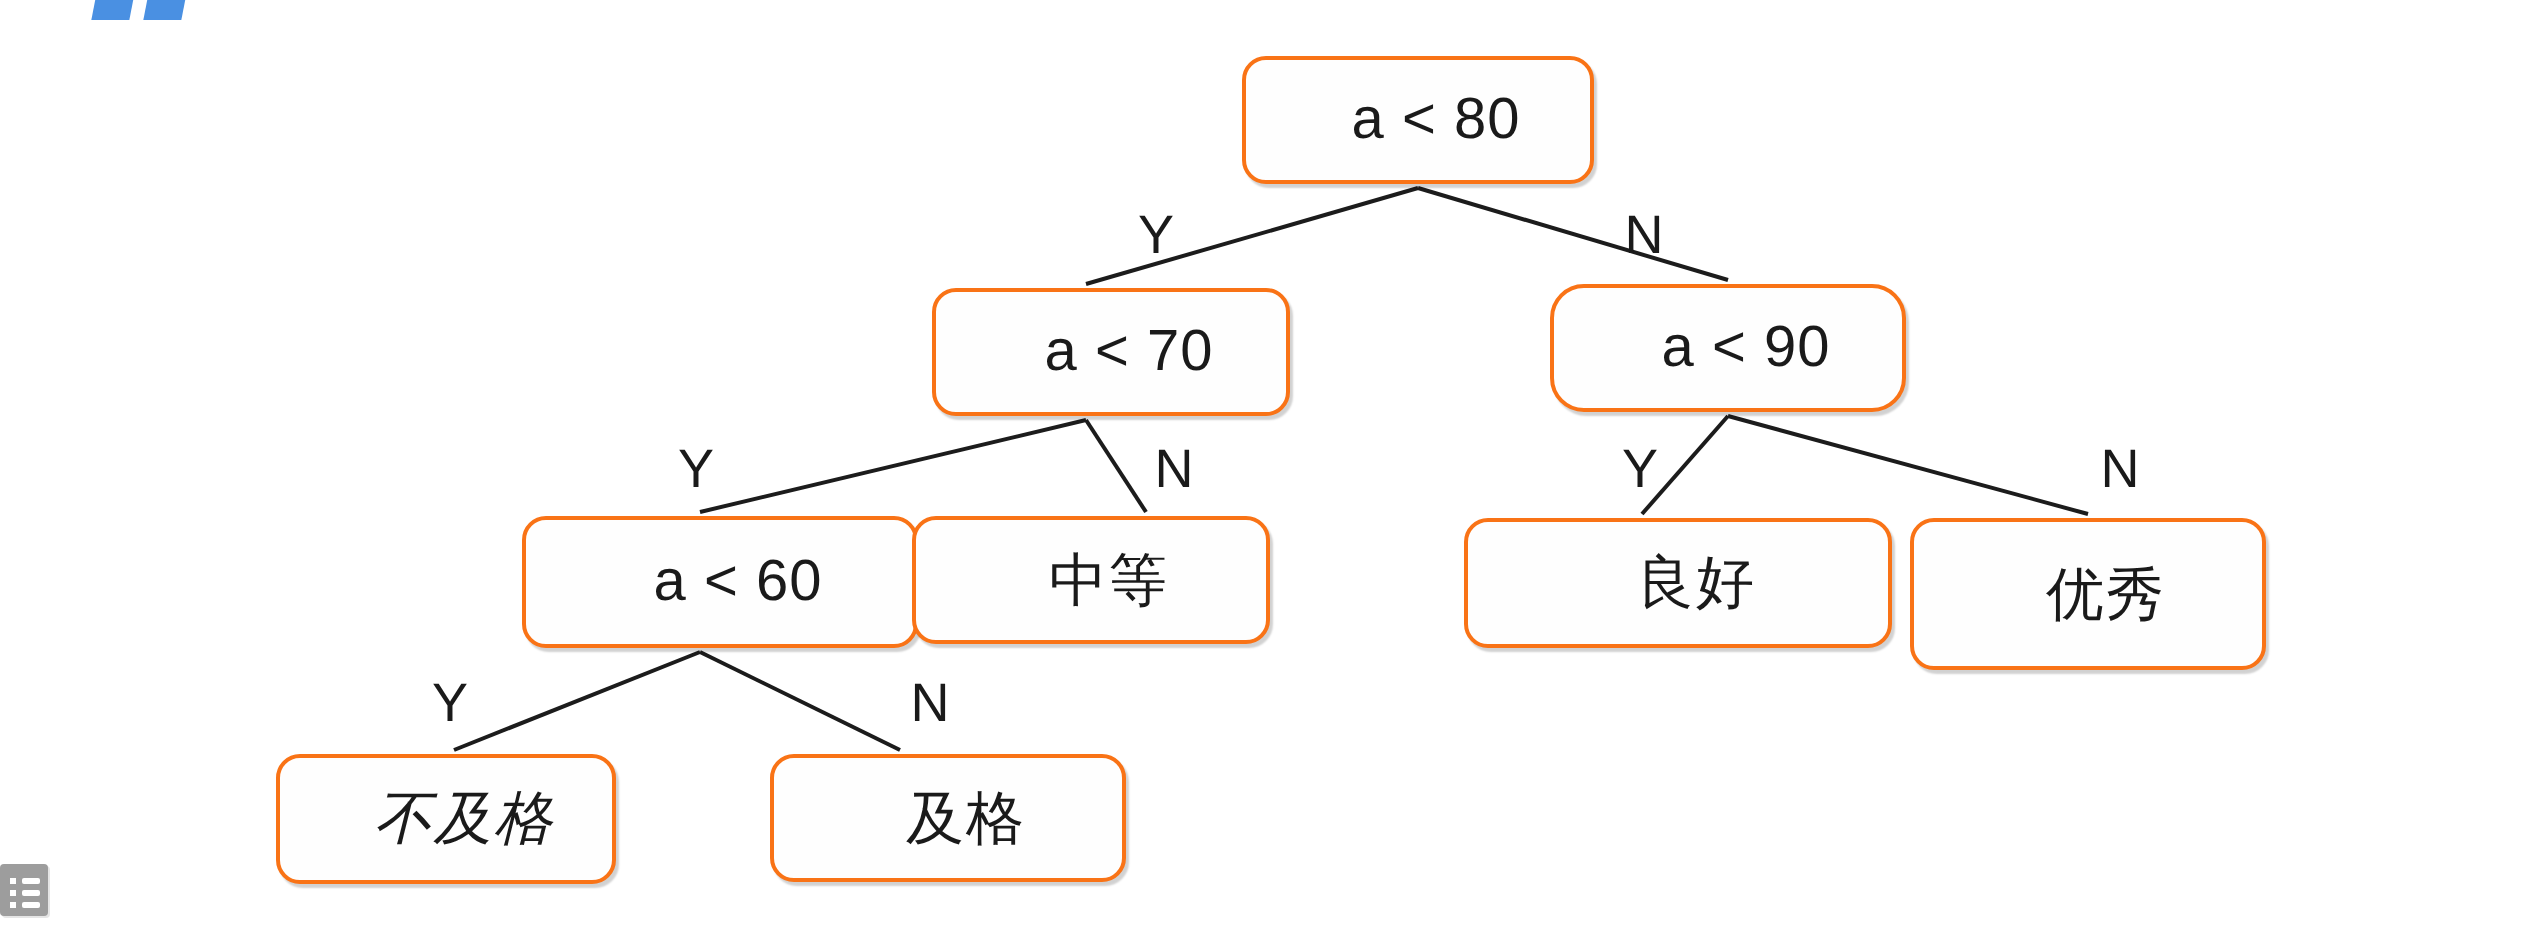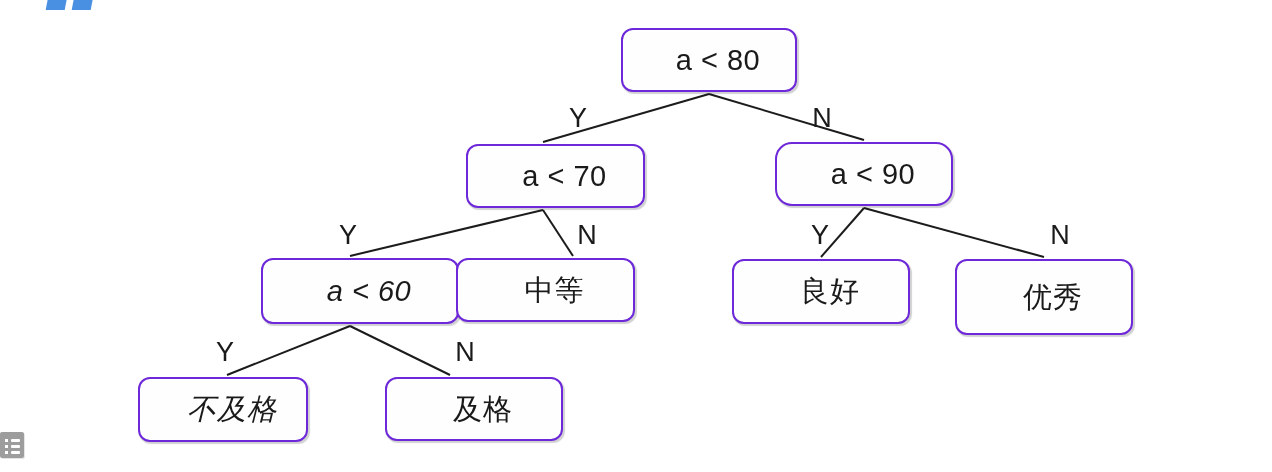--- a/index.html
+++ b/index.html
@@ -68,21 +68,21 @@
     height: 3px;
     background: #ffffff;
     border-radius: 1px;
   }
 
   
   .node {
     position: absolute;
     box-sizing: border-box;
     background: #fefefe;
-    border: 2px solid #6d28d9;
+    border: 2px solid #f97316;
     border-radius: 12px;
     display: flex;
     align-items: center;
     justify-content: center;
     color: #1a1a1a;
     font-size: 29px;
     line-height: 1;
     letter-spacing: 0.5px;
     box-shadow: 1.5px 2px 1px rgba(0,0,0,0.18);
     white-space: nowrap;
@@ -135,23 +135,23 @@
       <line x1="864" y1="208" x2="821" y2="257"></line>
       <line x1="864" y1="208" x2="1044" y2="257"></line>
       <line x1="350" y1="326" x2="227" y2="375"></line>
       <line x1="350" y1="326" x2="450" y2="375"></line>
     </svg>
 
   <div id="nodes">
       <div class="node" style="left: 621px; top: 28px; width: 176px; height: 64px;">a &lt; 80</div>
       <div class="node" style="left: 466px; top: 144px; width: 179px; height: 64px;">a &lt; 70</div>
       <div class="node" style="left: 775px; top: 142px; width: 178px; height: 64px; border-radius: 17px;">a &lt; 90</div>
-      <div class="node" style="left: 261px; top: 258px; width: 198px; height: 66px; font-style: italic;">a &lt; 60</div>
+      <div class="node" style="left: 261px; top: 258px; width: 198px; height: 66px;">a &lt; 60</div>
       <div class="node cjk" style="left: 456px; top: 258px; width: 179px; height: 64px;">中等</div>
-      <div class="node cjk" style="left: 732px; top: 259px; width: 178px; height: 65px;">良好</div>
+      <div class="node cjk" style="left: 732px; top: 259px; width: 214px; height: 65px;">良好</div>
       <div class="node cjk" style="left: 955px; top: 259px; width: 178px; height: 76px;">优秀</div>
       <div class="node cjk" style="left: 138px; top: 377px; width: 170px; height: 65px; font-style: italic;">不及格</div>
       <div class="node cjk" style="left: 361px; top: 377px; width: 178px; height: 64px; margin-left: 24px;">及格</div>
     </div>
   <div id="labels">
       <div class="edge-label" style="left: 578px; top: 118px;">Y</div>
       <div class="edge-label" style="left: 822px; top: 118px;">N</div>
       <div class="edge-label" style="left: 348px; top: 235px;">Y</div>
       <div class="edge-label" style="left: 587px; top: 235px;">N</div>
       <div class="edge-label" style="left: 820px; top: 235px;">Y</div>

